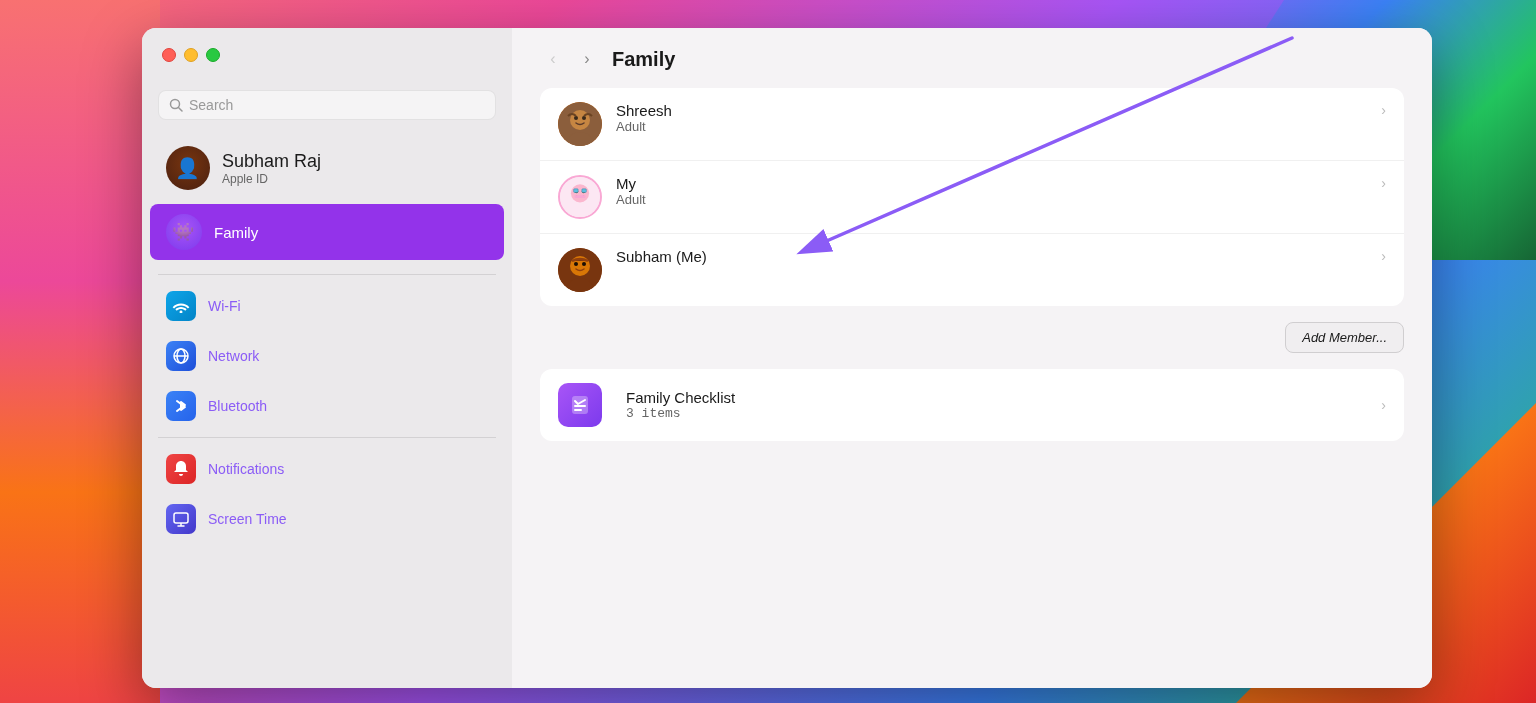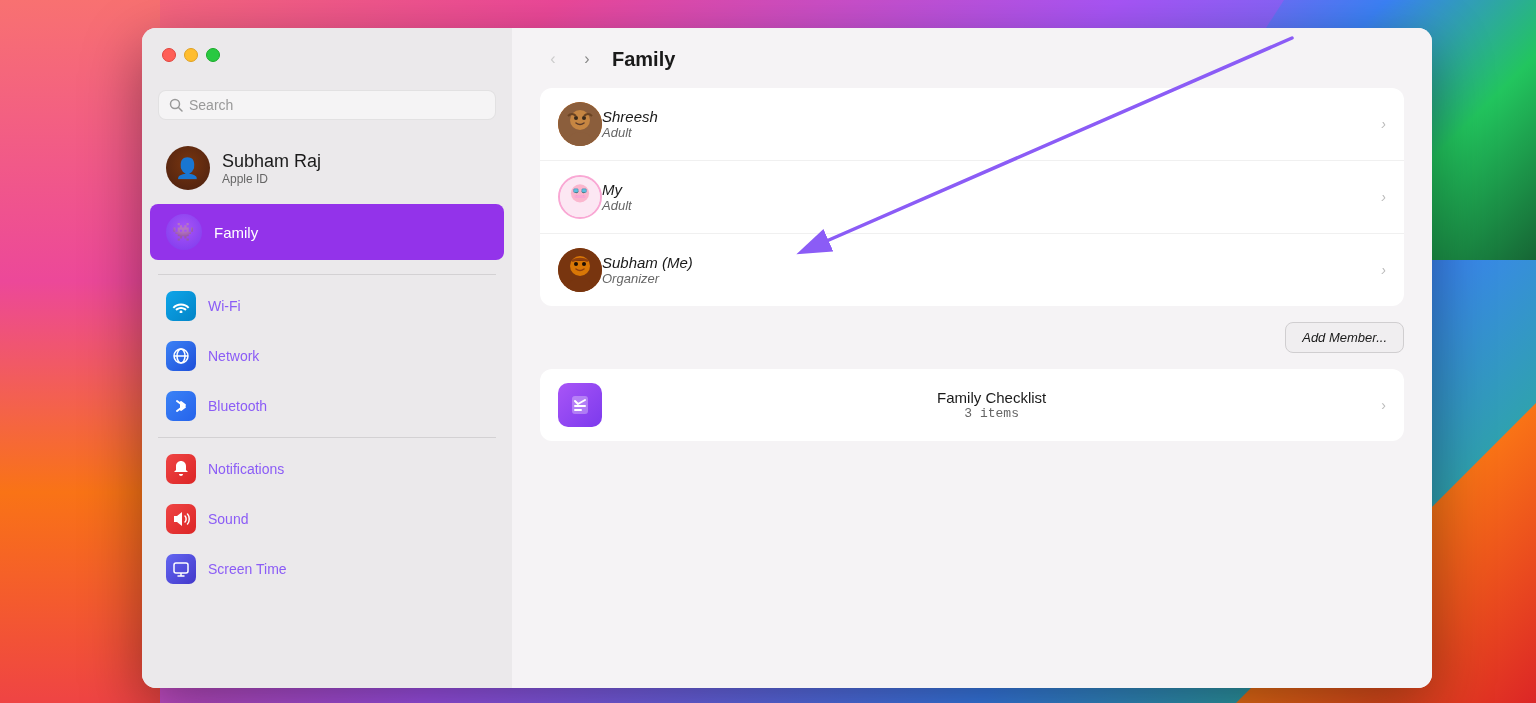--- a/index.html
+++ b/index.html
@@ -234,26 +234,26 @@
     }
 
     
     .members-card {
       background: white;
       border-radius: 12px;
       overflow: hidden;
     }
     .member-row {
       display: flex;
-      align-items: center;
+      align-items: flex-start;
       padding: 14px 18px;
+      gap: 14px;
       cursor: pointer;
       border-bottom: 1px solid #f0f0f0;
       position: relative;
-      font-style: italic;
     }
     .member-row:last-child { border-bottom: none; }
     .member-avatar {
       width: 44px;
       height: 44px;
       border-radius: 50%;
       flex-shrink: 0;
       display: flex;
       align-items: center;
       justify-content: center;
@@ -306,21 +306,20 @@
 
     
     .checklist-card {
       background: white;
       border-radius: 12px;
       display: flex;
       align-items: center;
       padding: 14px 18px;
       gap: 24px;
       cursor: pointer;
-      text-align: center;
     }
     .checklist-icon {
       width: 44px;
       height: 44px;
       border-radius: 10px;
       background: linear-gradient(135deg, #a855f7, #7c3aed);
       display: flex;
       align-items: center;
       justify-content: center;
       color: white;
@@ -463,30 +462,20 @@
     <div class="sidebar-item">
       <div class="sidebar-icon icon-notifications">
         <svg width="16" height="18" viewBox="0 0 16 18" fill="none">
           <path d="M8 1C5.24 1 3 3.24 3 6V10L1 12H15L13 10V6C13 3.24 10.76 1 8 1Z" fill="white"></path>
           <path d="M6 14C6 15.1 6.9 16 8 16C9.1 16 10 15.1 10 14H6Z" fill="white"></path>
         </svg>
       </div>
       <span class="sidebar-item-label">Notifications</span>
     </div>
 
-    <div class="sidebar-item">
-      <div class="sidebar-icon icon-sound">
-        <svg width="18" height="16" viewBox="0 0 18 16" fill="none">
-          <path d="M2 5H5L10 1V15L5 11H2V5Z" fill="white"></path>
-          <path d="M13 5C14.5 6.5 14.5 9.5 13 11" stroke="white" stroke-width="1.5" stroke-linecap="round"></path>
-          <path d="M15.5 3C17.8 5.3 17.8 10.7 15.5 13" stroke="white" stroke-width="1.5" stroke-linecap="round"></path>
-        </svg>
-      </div>
-      <span class="sidebar-item-label">Sound</span>
-    </div>
 
 
     <div class="sidebar-item">
       <div class="sidebar-icon icon-screentime">
         <svg width="18" height="18" viewBox="0 0 18 18" fill="none">
           <rect x="2" y="3" width="14" height="10" rx="2" stroke="white" stroke-width="1.5"></rect>
           <line x1="6" y1="16" x2="12" y2="16" stroke="white" stroke-width="1.5" stroke-linecap="round"></line>
           <line x1="9" y1="13" x2="9" y2="16" stroke="white" stroke-width="1.5"></line>
         </svg>
       </div>
@@ -555,21 +544,20 @@
               <circle cx="22" cy="18" r="10" fill="#d97706"></circle>
               <circle cx="22" cy="44" r="14" fill="#78350f"></circle>
               <circle cx="18" cy="16" r="2" fill="#1a0e05"></circle>
               <circle cx="26" cy="16" r="2" fill="#1a0e05"></circle>
               <path d="M18 21 Q22 24 26 21" stroke="#92400e" stroke-width="1.5" fill="none" stroke-linecap="round"></path>
               <path d="M14 13 Q22 9 30 13" stroke="#92400e" stroke-width="2.5" fill="#78350f"></path>
             </svg>
           </div>
           <div class="member-info">
             <div class="member-name">Subham (Me)</div>
-            <div class="member-role">Organizer</div>
           </div>
           <span class="chevron-right">›</span>
         </div>
       </div>
 
 
       <div class="add-member-area">
         <button class="add-member-btn">Add Member...</button>
       </div>
 

